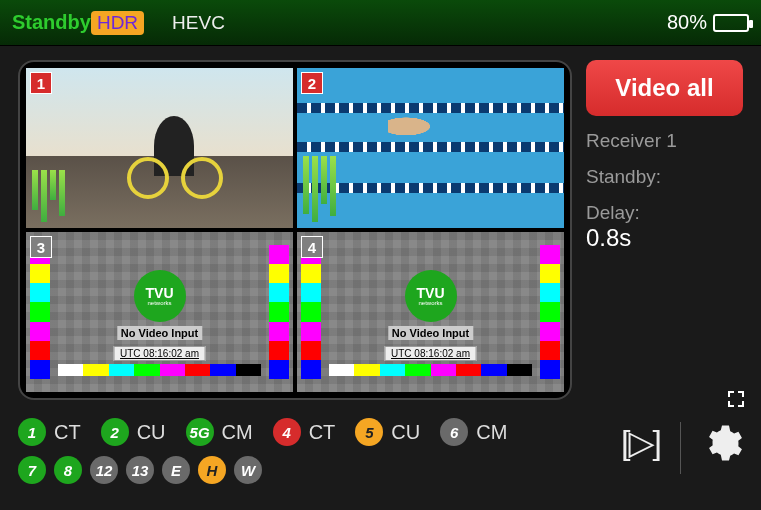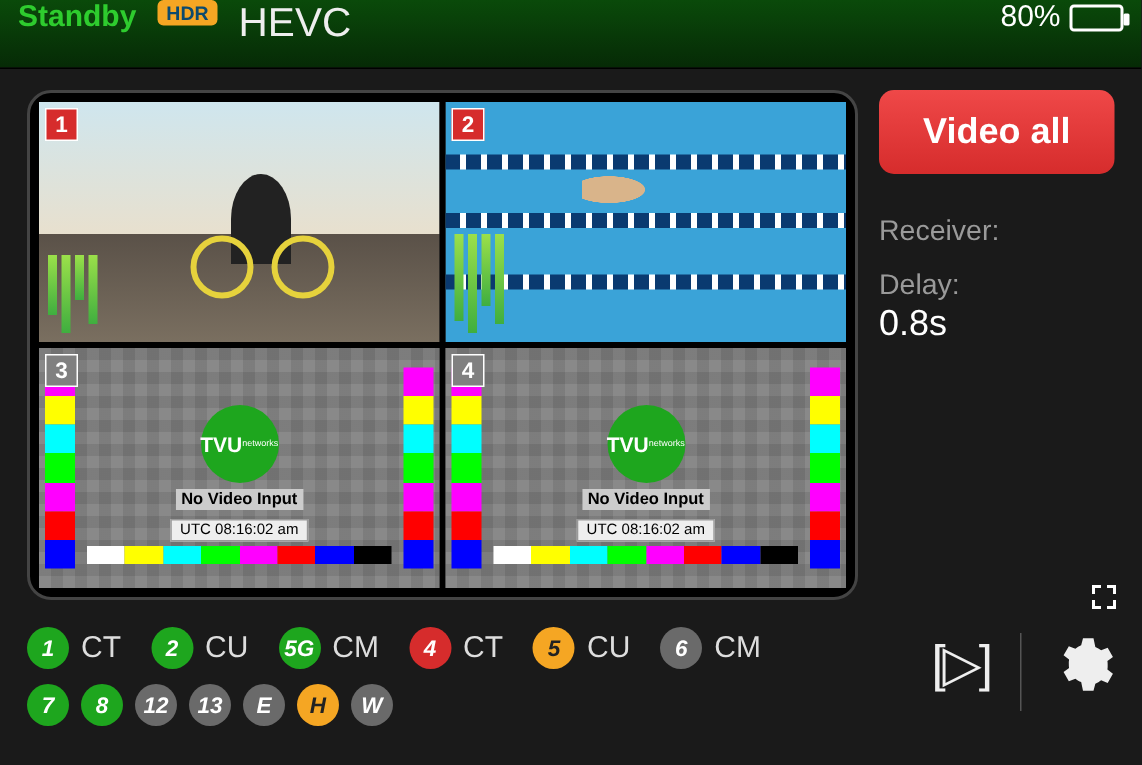--- a/index.html
+++ b/index.html
@@ -5,35 +5,34 @@
   * { box-sizing: border-box; margin: 0; padding: 0; }
   html, body { width: 761px; height: 510px; overflow: hidden; font-family: Arial, Helvetica, sans-serif; }
   body { background: #1a1a1a; color: #ddd; }
 
   
   .header {
     height: 46px;
     background: linear-gradient(to bottom, #0a4a0a, #062a06);
     border-bottom: 1px solid #000;
     display: flex;
-    align-items: flex-start;
+    align-items: center;
     padding: 0 12px;
-    gap: 14px;
   }
   .status-label { color: #2ecc2e; font-weight: bold; font-size: 20px; }
   .format-label { color: #fff; font-size: 20px; }
   .hdr-badge {
     background: #f5a623;
-    color: #0c4a6e;
-    font-weight: bold;
-    font-size: 13px;
+    color: #6d28d9;
+    font-weight: normal;
+    font-size: 19px;
     padding: 1px 6px;
     border-radius: 4px;
   }
-  .codec-label { color: #eee; font-size: 27px; margin-left: 0; }
+  .codec-label { color: #eee; font-size: 19px; margin-left: 28px; }
   .header-spacer { flex: 1; }
   .battery-group { display: flex; align-items: center; gap: 6px; }
   .battery-pct { color: #fff; font-size: 20px; }
   .battery-icon { width: 36px; height: 18px; border: 2px solid #fff; border-radius: 3px; position: relative; }
   .battery-icon::after { content: ""; position: absolute; right: -6px; top: 4px; width: 4px; height: 8px; background: #fff; border-radius: 1px; }
   .battery-fill { height: 100%; width: 80%; background: #fff; }
 
   
   .main { display: flex; height: 364px; }
 
@@ -126,26 +125,26 @@
     display: flex; flex-direction: column;
   }
   .testcard .side-l { left: 4px; }
   .testcard .side-r { right: 4px; }
   .testcard .side-l div, .testcard .side-r div { flex:1; }
   .tvu-logo {
     position: absolute; left: 50%; top: 24%;
     transform: translateX(-50%);
     width: 52px; height: 52px; border-radius: 50%;
     background: #1ea61e; color: #fff; font-weight: bold;
-    display:flex;flex-direction:row;align-items:center;justify-content:center;
+    display:flex;flex-direction:column;align-items:center;justify-content:center;
     font-size: 14px; line-height: 1;
   }
   .tvu-logo small { font-size: 6px; font-weight: normal; }
   .novideo { position:absolute; left:50%; top:59%; transform:translateX(-50%); font-size:11px; background:#ccc; padding:1px 4px;font-weight:bold;}
-  .utc { position:absolute; left:50%; top:71%; transform:translateX(-50%); font-size:10px; background:#eee; padding:1px 6px; border:1px solid #999;}
+  .utc { position:absolute; left:50%; top:71%; transform:translateX(-50%); font-size:10px; background:#eee; padding:1px 6px; border:1px solid #999;text-decoration:underline;}
   .colorbar {
     position:absolute; left:12%; right:12%; bottom:10%; height:12px;
     display:flex;
   }
   .colorbar div{flex:1;}
 
   
   .bars { position:absolute; left:6px; bottom:6px; display:flex; gap:3px; z-index:4;}
   .bars span{ width:6px; background:linear-gradient(to top,#3fae3f,#9be04a); }
 
@@ -328,23 +327,24 @@
             </div>
         </div>
       </div>
 
     </div>
   </div>
 
   <div class="side">
     <button class="stop-btn">Video all</button>
     <div class="info-block">
+      <div class="lbl">Receiver 1</div>
     </div>
     <div class="info-block">
-      <div class="lbl">Receiver:</div>
+      <div class="lbl">Standby:</div>
     </div>
     <div class="info-block">
       <div class="lbl">Delay:</div>
       <div class="val">0.8s</div>
     </div>
     <div class="expand-icon">
       <svg width="18" height="18" viewBox="0 0 18 18" stroke="#fff" stroke-width="2" fill="none">
         <path d="M2 7 L2 2 L7 2 M11 2 L16 2 L16 7 M16 11 L16 16 L11 16 M7 16 L2 16 L2 11"></path>
       </svg>
     </div>

